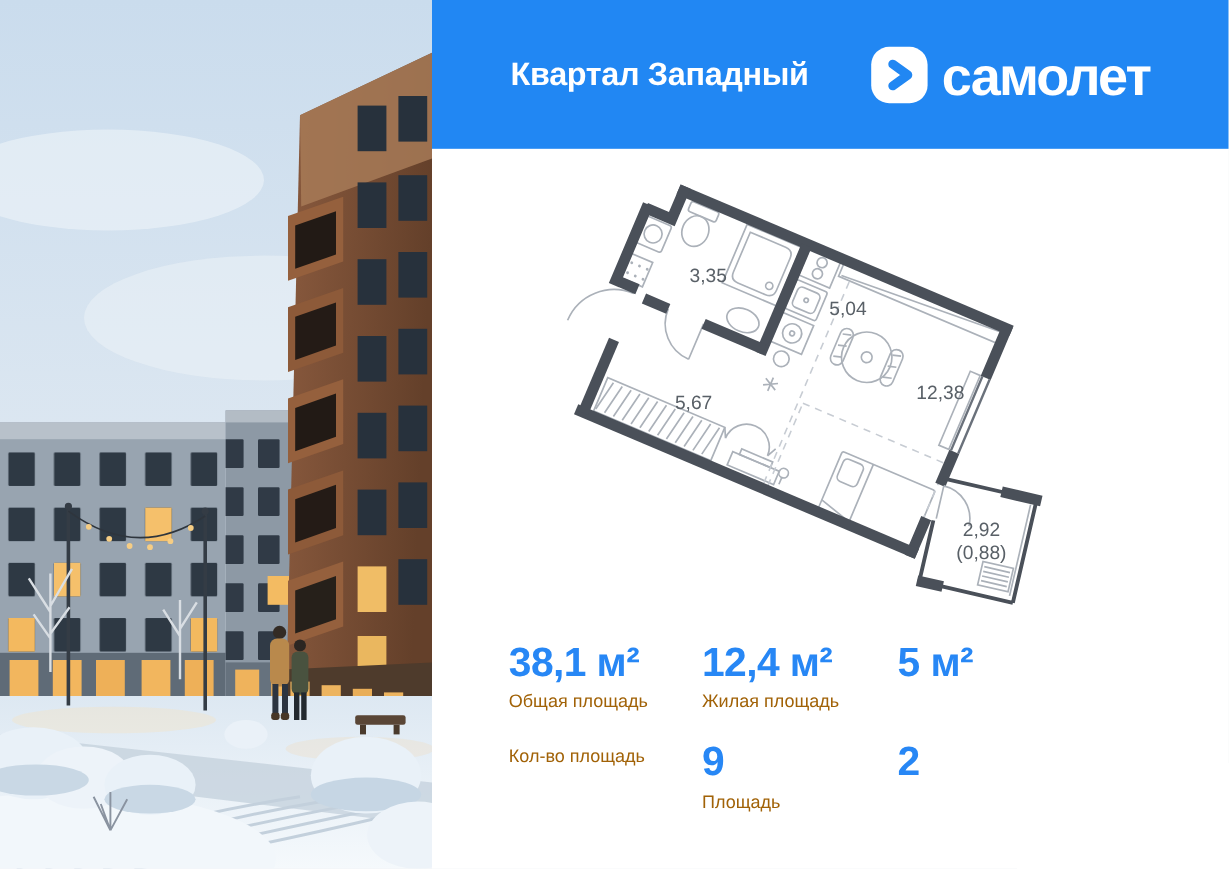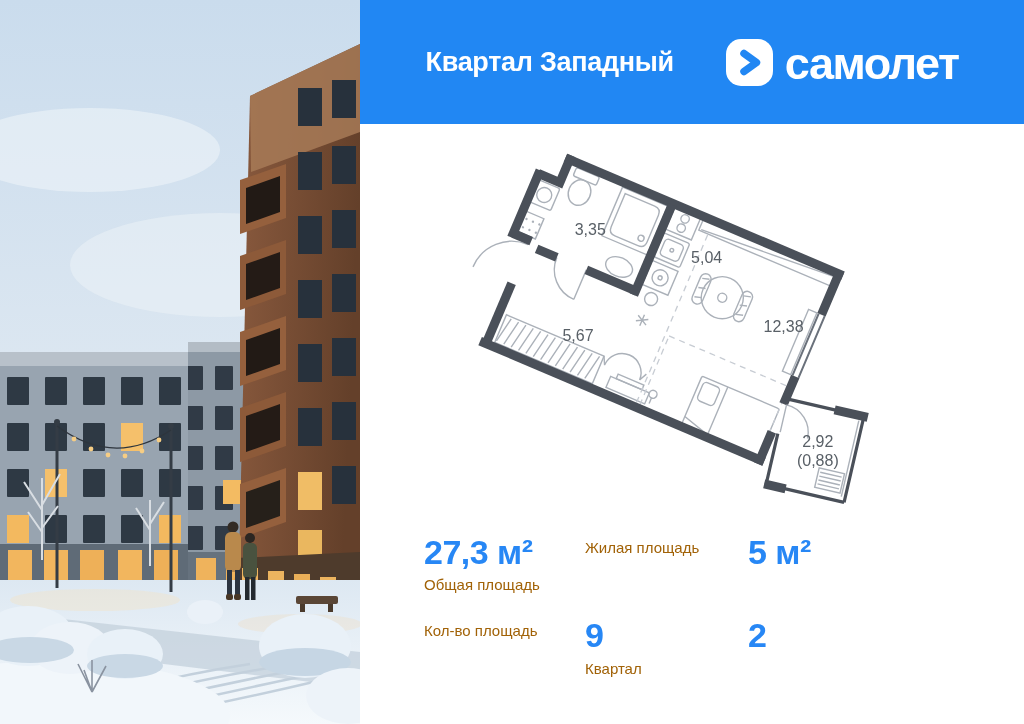--- a/index.html
+++ b/index.html
@@ -327,35 +327,36 @@
           <text text-anchor="middle">5,67</text>
         </g>
         <g transform="translate(304,80) rotate(-23)">
           <text text-anchor="middle">12,38</text>
         </g>
       </g>
     </svg>
 
     <div class="stats">
       <div class="stat">
-        <div class="stat-value">27,3 м²</div>
+        <div class="stat-value">38,1 м²</div>
         <div class="stat-label">Общая площадь</div>
       </div>
       <div class="stat">
+        <div class="stat-value">12,4 м²</div>
         <div class="stat-label">Жилая площадь</div>
       </div>
       <div class="stat">
         <div class="stat-value">5 м²</div>
       </div>
       <div class="stat">
         <div class="stat-label">Кол-во площадь</div>
       </div>
       <div class="stat">
         <div class="stat-value">9</div>
-        <div class="stat-label">Квартал</div>
+        <div class="stat-label">Площадь</div>
       </div>
       <div class="stat">
         <div class="stat-value">2</div>
       </div>
     </div>
 
   </div>
 </div>
 
 </body></html>

